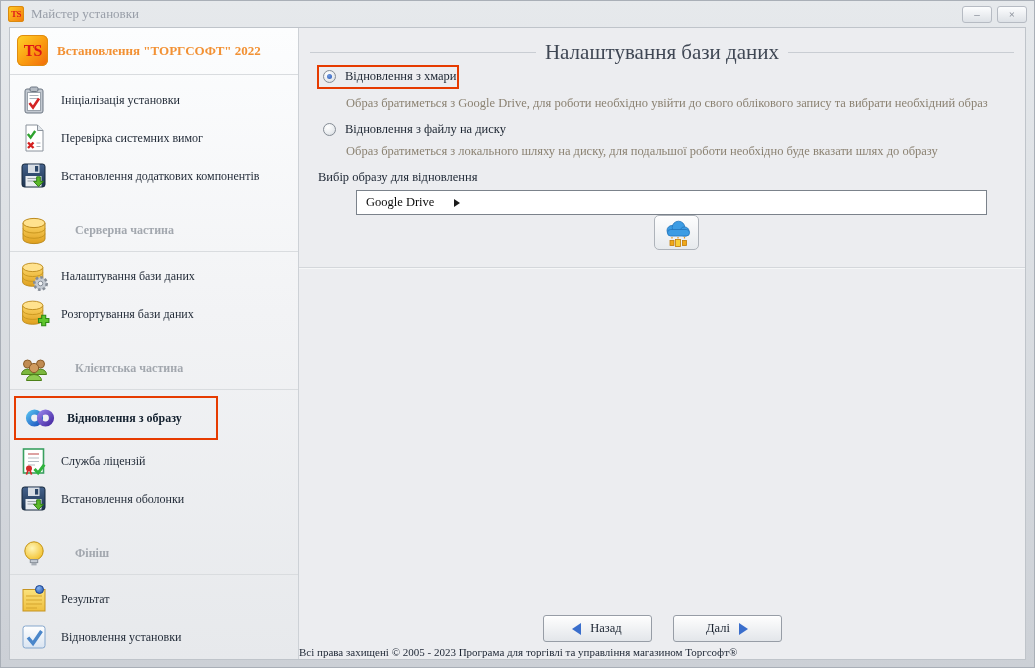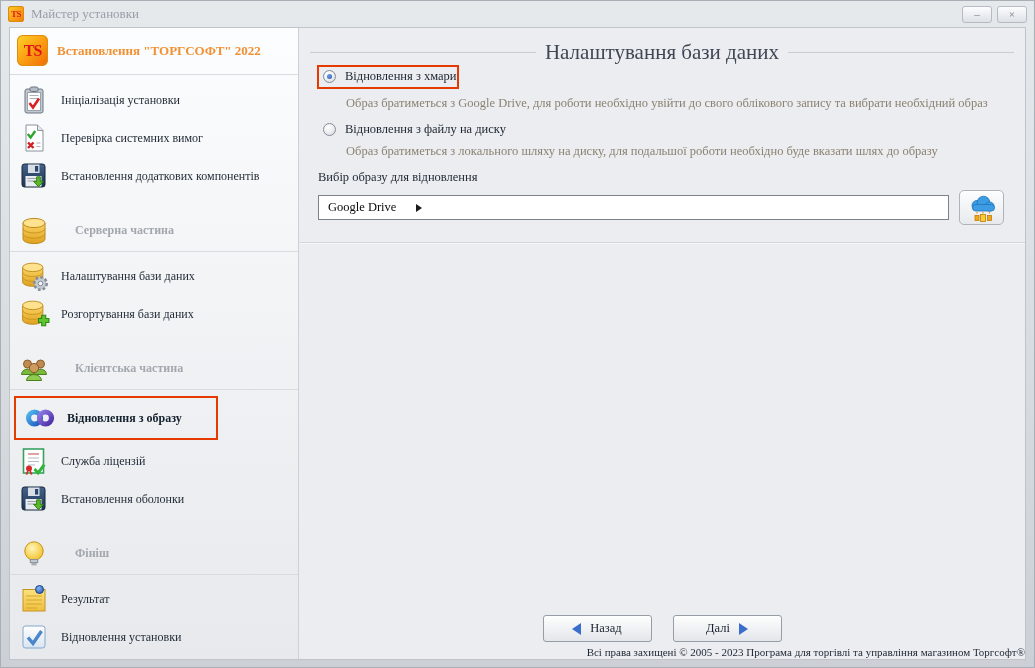--- a/index.html
+++ b/index.html
@@ -70,21 +70,21 @@
     border:1px solid #858c95;
     background:radial-gradient(circle at 35% 30%, #ffffff 0%, #e8ebee 60%, #cfd4da 100%);
     display:flex; align-items:center; justify-content:center; }
   .radio.checked::after { content:""; width:5px; height:5px; border-radius:50%;
     background:radial-gradient(circle at 40% 35%, #6f9ae0, #2a58b8); }
   .opt-label { font-size:12.5px; color:#1c2531; }
   .opt-desc { font-size:12.5px; color:#8b8272; margin:7px 0 11px 29px; }
   .opt-plain { margin:2px 0 0 6px; }
 
   .select-label { font-size:12.5px; color:#232c39; margin:9px 0 5px 19px; }
-  .field-row { display:flex; align-items:center; margin-left:19px; }
+  .field-row { display:flex; align-items:center; margin-left:19px;flex-direction:column; }
   .field { width:631px; height:25px; border:1px solid #7b828b; background:#fff;
     display:flex; align-items:center; padding:0 9px; font-size:12.5px; color:#0a0a0a; }
   .dd-arrow { width:0; height:0; margin-left:20px;
     border-left:6px solid #1a1a1a; border-top:4px solid transparent;
     border-bottom:4px solid transparent; }
   .cloud-btn { width:45px; height:35px; margin-left:10px; border:1px solid #aeb3ba;
     border-radius:5px; background:linear-gradient(#fdfdfe,#e7eaed);
     display:flex; align-items:center; justify-content:center; cursor:default;
     box-shadow:0 1px 0 #fff inset; }
   .main-divider { margin-top:17px; border-top:1px solid #d4d7db;
@@ -93,21 +93,21 @@
   .nav-row { position:absolute; left:0; right:0; bottom:17px;
     display:flex; justify-content:center; gap:21px; }
   .nav-btn { width:109px; height:27px; border:1px solid #979da6; border-radius:3px;
     background:linear-gradient(#fefefe,#e3e6ea);
     display:flex; align-items:center; justify-content:center; gap:9px;
     font-size:12.5px; color:#1a2330; cursor:default; box-shadow:0 1px 0 #fff inset; }
   .tri-left { width:0; height:0; border-right:9px solid #3a6ecc;
     border-top:6px solid transparent; border-bottom:6px solid transparent; }
   .tri-right { width:0; height:0; border-left:9px solid #3a6ecc;
     border-top:6px solid transparent; border-bottom:6px solid transparent; }
-  .footer { position:absolute; left:0; right:0; bottom:1px; text-align:right;
+  .footer { position:absolute; left:0; right:0; bottom:1px; text-align:left;
     font-size:11px; color:#1d2634; }
 
   .defs-hidden { position:absolute; width:0; height:0; overflow:hidden; }
 </style>
 </head>
 <body>
 
 <svg class="defs-hidden" xmlns="http://www.w3.org/2000/svg" aria-hidden="true">
   <defs>
     <linearGradient id="gNavy" x1="0" y1="0" x2="0" y2="1">

